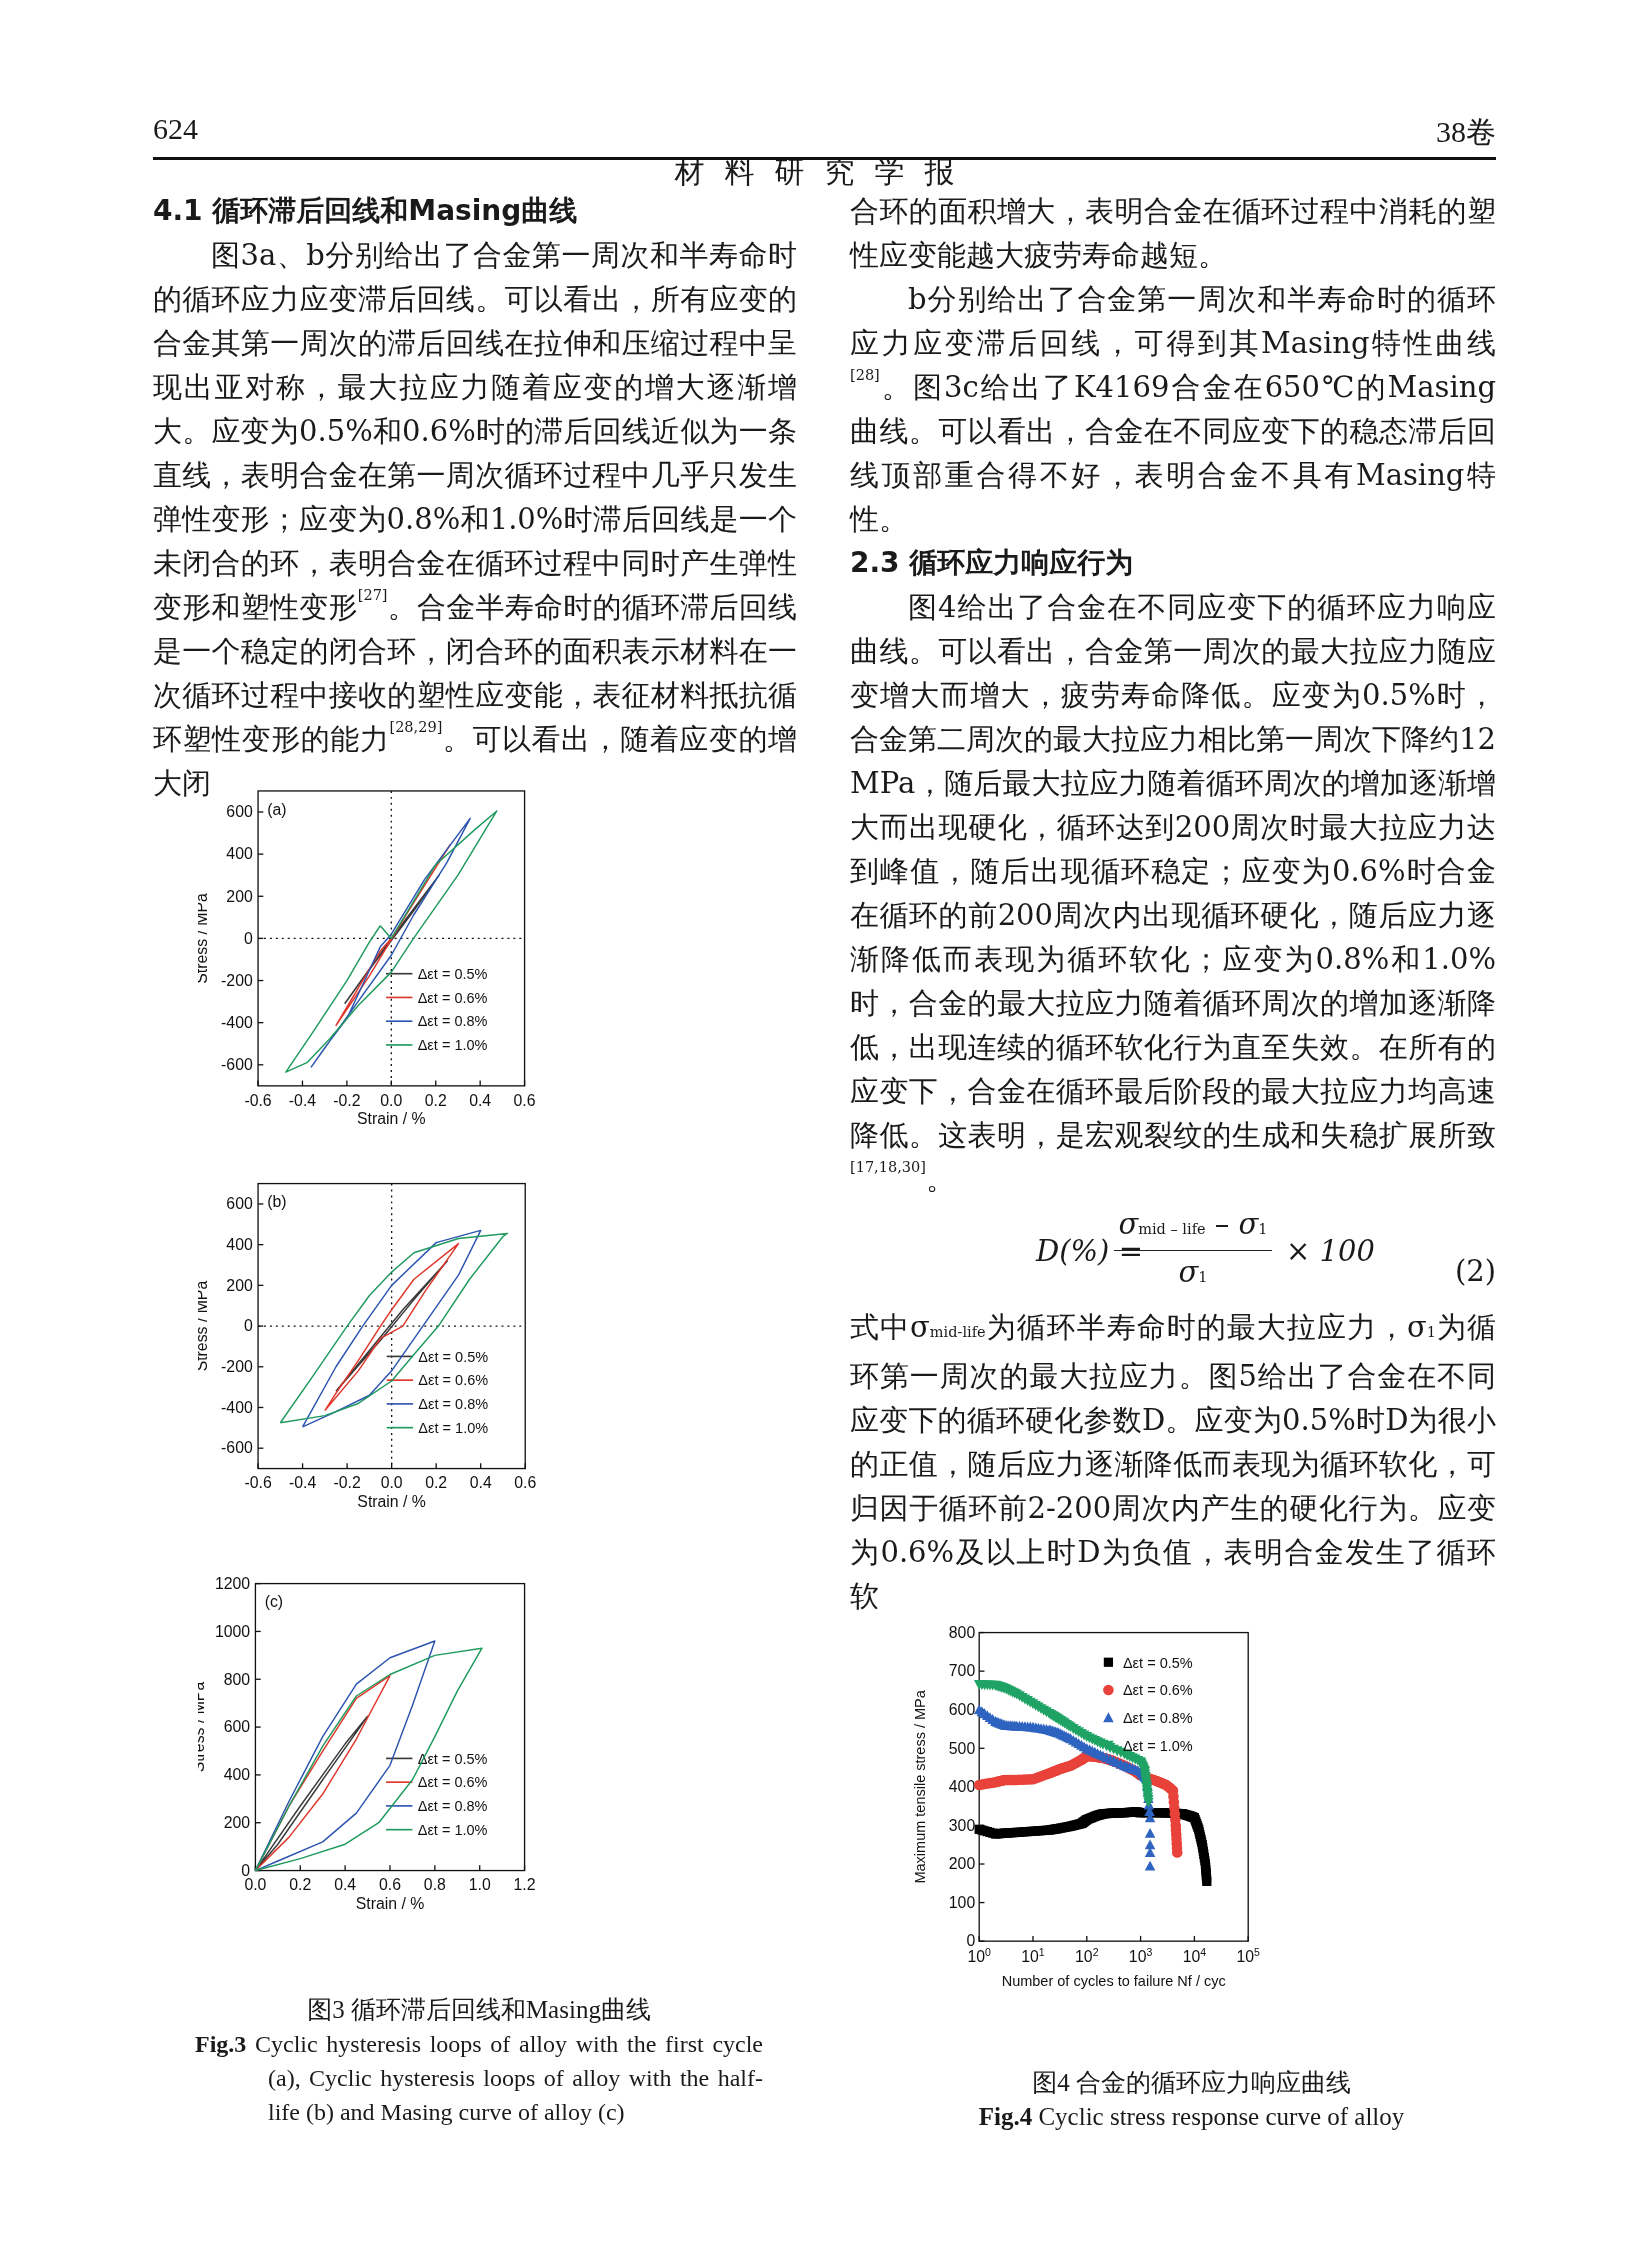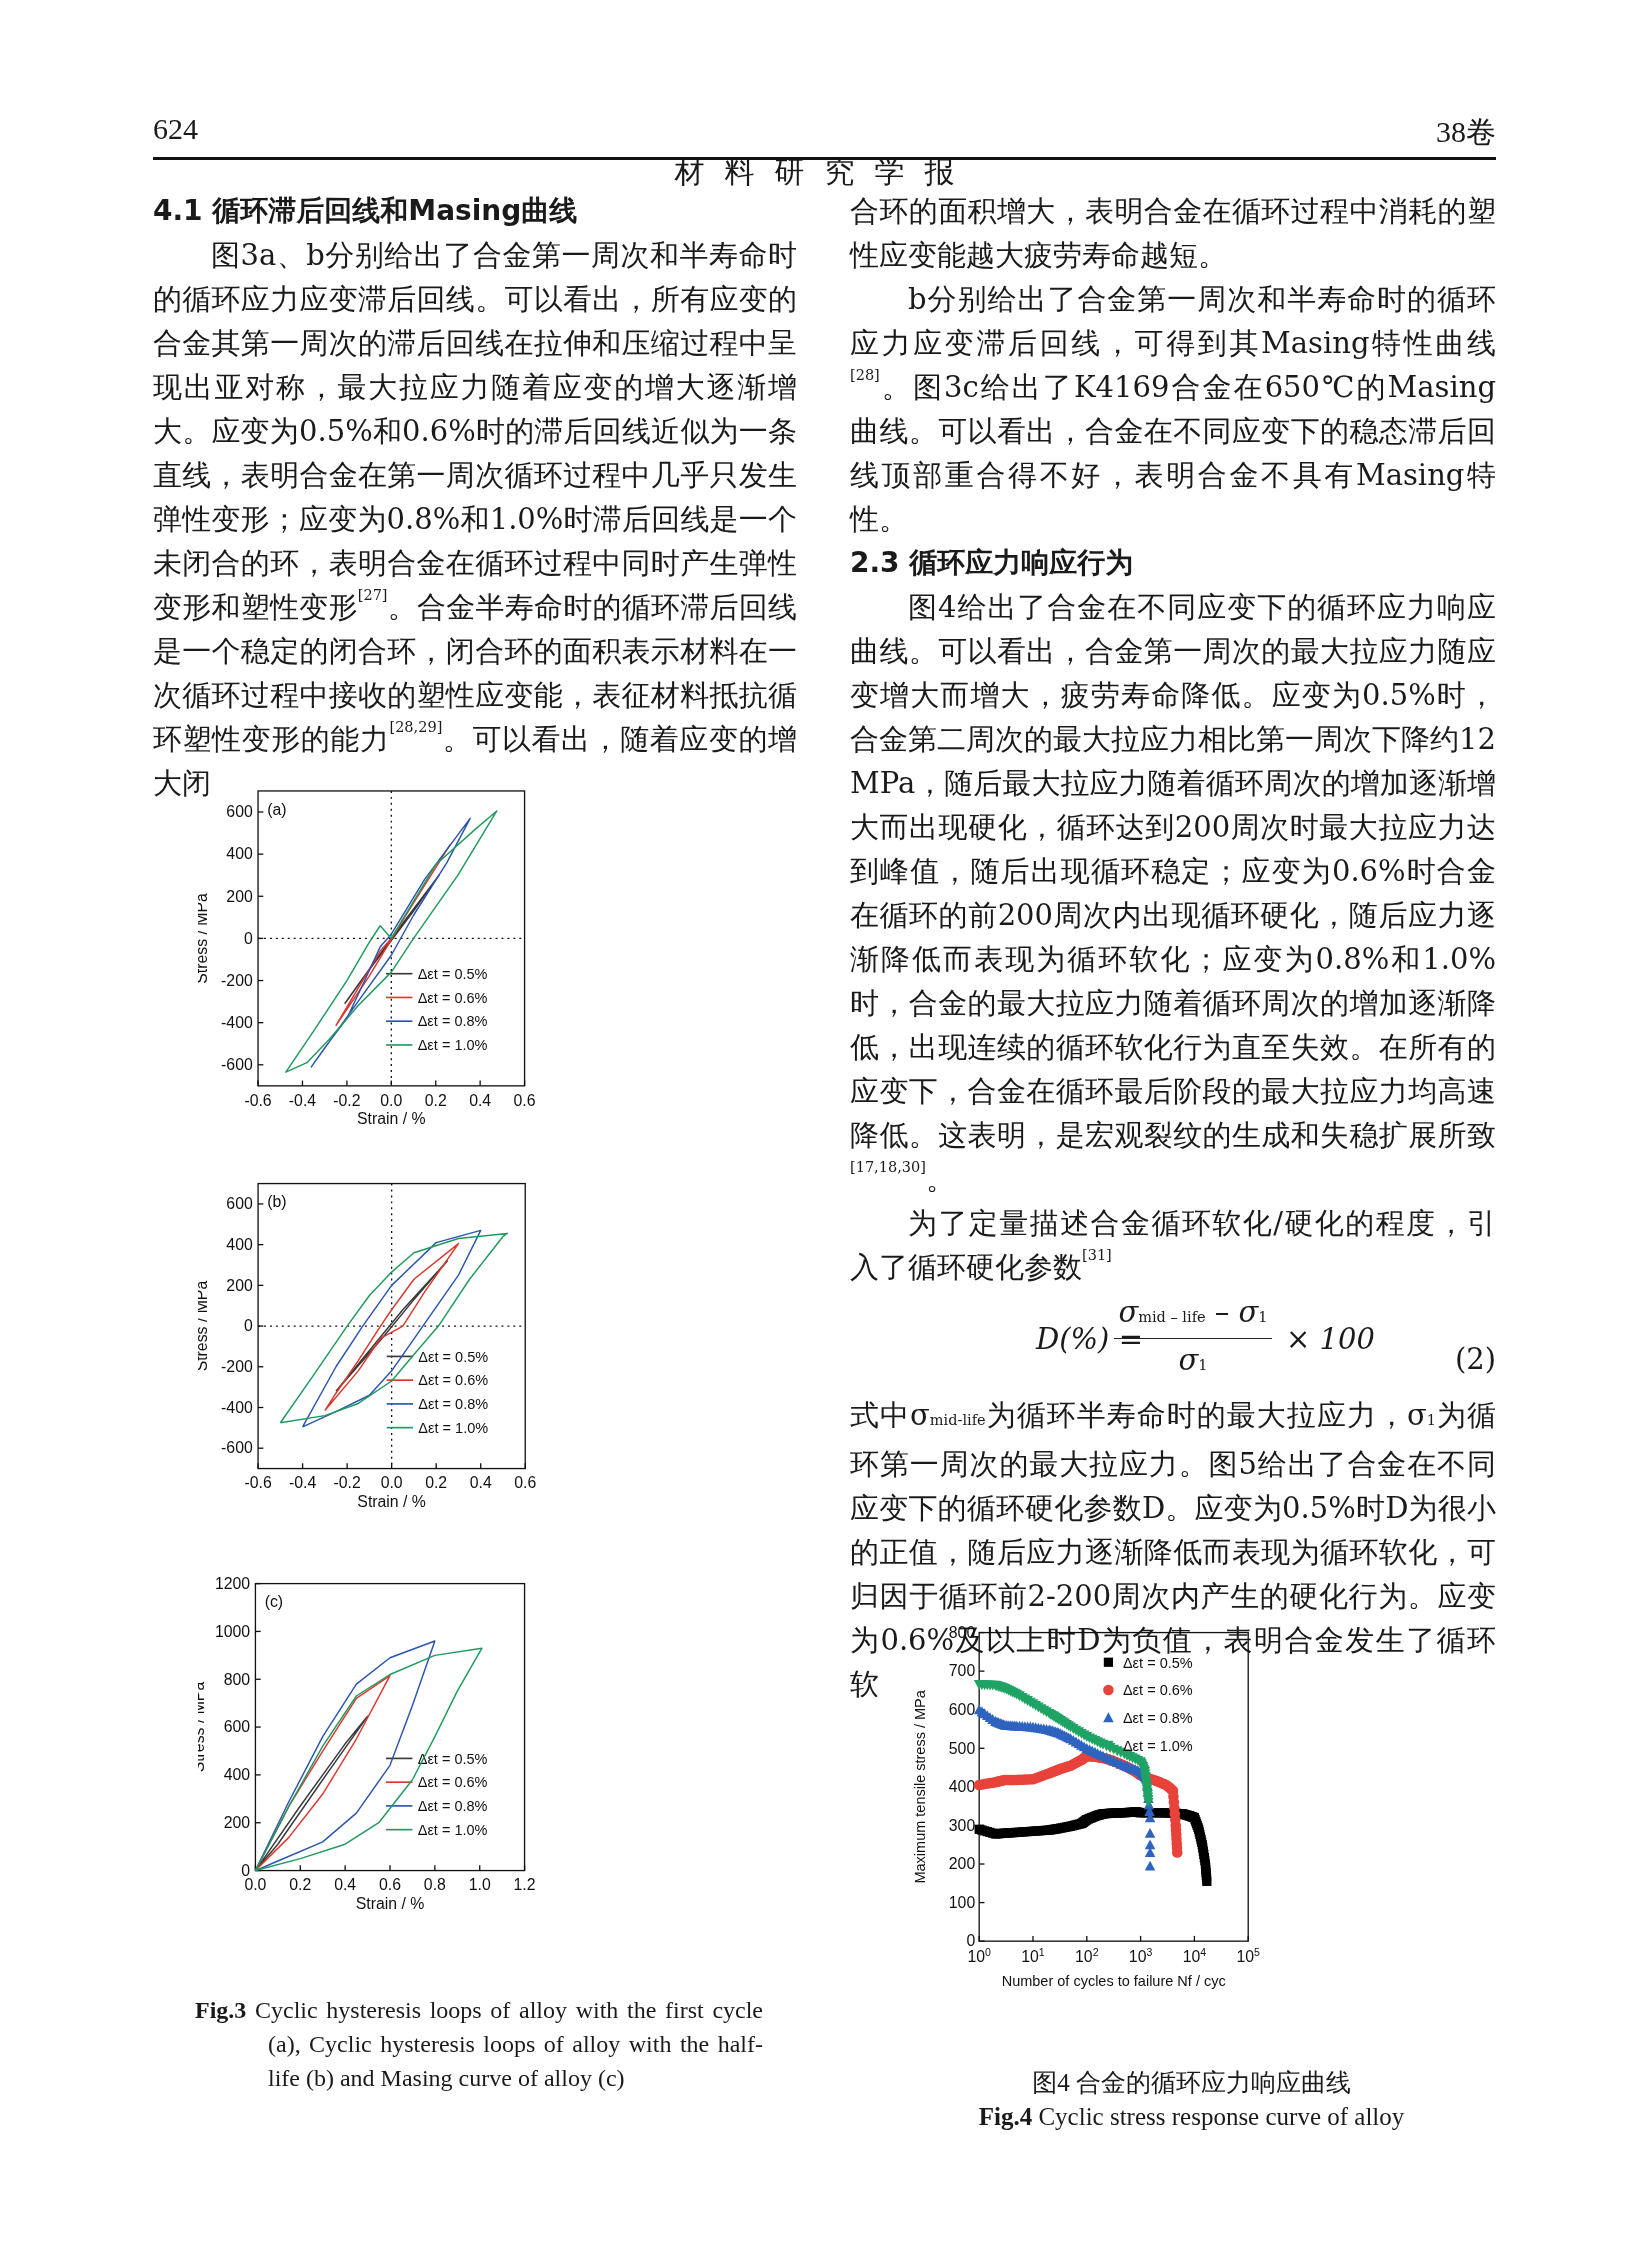--- a/index.html
+++ b/index.html
@@ -43,21 +43,20 @@
 <div class="col colL">
   <p class="sec">4.1  循环滞后回线和Masing曲线</p>
   <p class="ind"><span>图3a、b分别给出了合金第一周次和半寿命时的循环应力应变滞后回线。可以看出，所有应变的合金其第一周次的滞后回线在拉伸和压缩过程中呈现出亚对称，最大拉应力随着应变的增大逐渐增大。应变为0.5%和0.6%时的滞后回线近似为一条直线，表明合金在第一周次循环过程中几乎只发生弹性变形；应变为0.8%和1.0%时滞后回线是一个未闭合的环，表明合金在循环过程中同时产生弹性变形和塑性变形</span><sup>[27]</sup><span>。合金半寿命时的循环滞后回线是一个稳定的闭合环，闭合环的面积表示材料在一次循环过程中接收的塑性应变能，表征材料抵抗循环塑性变形的能力</span><sup>[28,29]</sup><span>。可以看出，随着应变的增大闭</span></p>
 </div>
 
 <div class="col colR">
   <p>合环的面积增大，表明合金在循环过程中消耗的塑性应变能越大疲劳寿命越短。</p>
   <p class="ind"><span>b分别给出了合金第一周次和半寿命时的循环应力应变滞后回线，可得到其Masing特性曲线</span><sup>[28]</sup><span>。图3c给出了K4169合金在650℃的Masing曲线。可以看出，合金在不同应变下的稳态滞后回线顶部重合得不好，表明合金不具有Masing特性。</span></p>
   <p class="sec">2.3  循环应力响应行为</p>
   <p class="ind"><span>图4给出了合金在不同应变下的循环应力响应曲线。可以看出，合金第一周次的最大拉应力随应变增大而增大，疲劳寿命降低。应变为0.5%时，合金第二周次的最大拉应力相比第一周次下降约12 MPa，随后最大拉应力随着循环周次的增加逐渐增大而出现硬化，循环达到200周次时最大拉应力达到峰值，随后出现循环稳定；应变为0.6%时合金在循环的前200周次内出现循环硬化，随后应力逐渐降低而表现为循环软化；应变为0.8%和1.0%时，合金的最大拉应力随着循环周次的增加逐渐降低，出现连续的循环软化行为直至失效。在所有的应变下，合金在循环最后阶段的最大拉应力均高速降低。这表明，是宏观裂纹的生成和失稳扩展所致</span><sup>[17,18,30]</sup><span>。</span></p>
-  <p class="ind"><span>为了定量描述合金循环软化/硬化的程度，引入了循环硬化参数</span><sup>[31]</sup></p>
   <div class="formula">
     <span class="lhs">D(%) =</span>
     <div class="frac">
       <div class="num"><span>σ</span><span class="sub">mid – life</span><span> – σ</span><span class="sub">1</span></div>
       <div class="den"><span>σ</span><span class="sub">1</span></div>
     </div>
     <span class="mul">× 100</span>
     <span class="eqn">(2)</span>
   </div>
   <p><span>式中σ</span><span class="sub" style="font-size:14.5px">mid-life</span><span>为循环半寿命时的最大拉应力，σ</span><span style="font-size:14.5px">1</span><span>为循环第一周次的最大拉应力。图5给出了合金在不同应变下的循环硬化参数D。应变为0.5%时D为很小的正值，随后应力逐渐降低而表现为循环软化，可归因于循环前2-200周次内产生的硬化行为。应变为0.6%及以上时D为负值，表明合金发生了循环软</span></p>
@@ -200,20 +199,21 @@
     <text x="333" y="319" font-size="22" fill="#111">Δεt = 0.6%</text>
     <path d="M87.0 445.0 L138.0 339.9 L189.0 242.0 L240.0 162.3 L291.0 122.4 L359.0 97.0 L325.0 194.9 L291.0 285.5 L240.0 358.0 L189.0 401.5 L121.0 430.5 L87.0 445.0" fill="none" stroke="#2b54b0" stroke-width="2.2" stroke-linejoin="round"></path>
     <line x1="285" y1="347" x2="325" y2="347" stroke="#2b54b0" stroke-width="2.5"></line>
     <text x="333" y="355" font-size="22" fill="#111">Δεt = 0.8%</text>
     <path d="M87.0 445.0 L138.0 347.1 L189.0 256.5 L240.0 180.4 L291.0 147.8 L359.0 118.8 L430.4 107.9 L393.0 173.1 L359.0 242.0 L325.0 307.3 L274.0 372.5 L223.0 405.1 L155.0 426.9 L87.0 445.0" fill="none" stroke="#1f9a5e" stroke-width="2.2" stroke-linejoin="round"></path>
     <line x1="285" y1="383" x2="325" y2="383" stroke="#1f9a5e" stroke-width="2.5"></line>
     <text x="333" y="391" font-size="22" fill="#111">Δεt = 1.0%</text>
   </svg>
 
 <div class="cap" style="left:195px;top:1993px;width:568px;">
+  <div class="capcn">图3 循环滞后回线和Masing曲线</div>
   <div class="capen" style="padding-left:73px;text-indent:-73px;text-align:justify;"><b>Fig.3</b> <span>Cyclic hysteresis loops of alloy with the first cycle (a), Cyclic hysteresis loops of alloy with the half-life (b) and Masing curve of alloy (c)</span></div>
 </div>
 
 <svg class="fig" id="fig4" style="left:911px;top:1624px" width="561" height="422" viewBox="0 0 850 640">
     <rect x="103" y="13" width="408" height="468" fill="none" stroke="#111" stroke-width="2"></rect>
     <line x1="103" y1="481" x2="103" y2="473" stroke="#111" stroke-width="2"></line>
     <text x="103" y="513" font-size="24" text-anchor="middle" fill="#111"><tspan>10</tspan><tspan dy="-10" font-size="16">0</tspan></text>
     <line x1="184.60000000000002" y1="481" x2="184.60000000000002" y2="473" stroke="#111" stroke-width="2"></line>
     <text x="184.60000000000002" y="513" font-size="24" text-anchor="middle" fill="#111"><tspan>10</tspan><tspan dy="-10" font-size="16">1</tspan></text>
     <line x1="266.20000000000005" y1="481" x2="266.20000000000005" y2="473" stroke="#111" stroke-width="2"></line>

